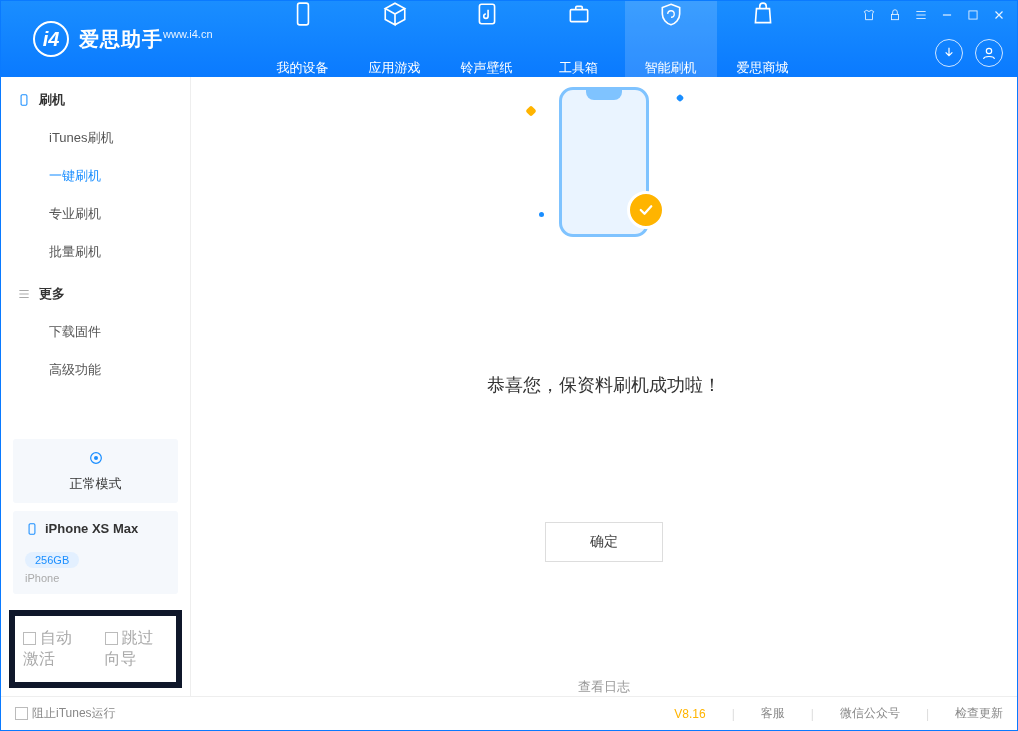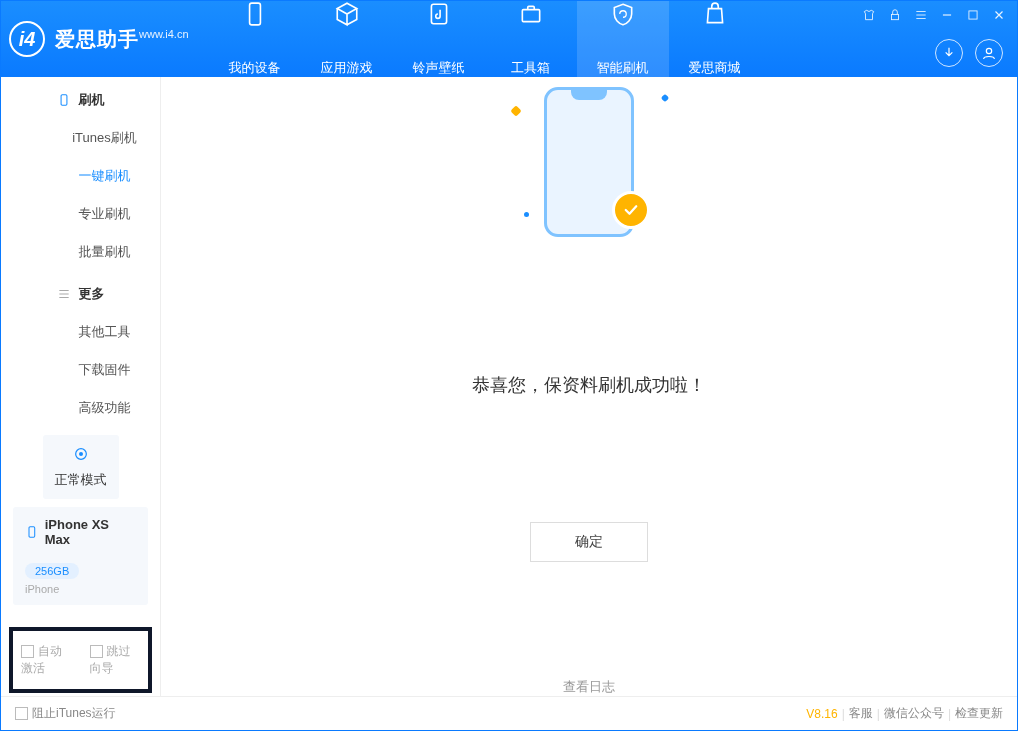--- a/index.html
+++ b/index.html
@@ -1,59 +1,59 @@
 <!DOCTYPE html>
 <html><head>
 <meta charset="utf-8">
 <style>
 * { margin: 0; padding: 0; box-sizing: border-box; font-family: "Microsoft YaHei", sans-serif; }
 body { background: #fff; }
 .app { width: 1018px; height: 731px; border: 1px solid #0a7aff; display: flex; flex-direction: column; }
 .titlebar { height: 76px; background: linear-gradient(to bottom, #1a8eff, #0a7aff); display: flex; align-items: center; color: #fff; position: relative; }
-.logo-wrap { display: flex; align-items: center; padding: 0 8px; }
+.logo-wrap { display: flex; align-items: center; padding: 0 32px; }
 .logo-circle { width: 36px; height: 36px; border: 2.5px solid #fff; border-radius: 50%; display: flex; align-items: center; justify-content: center; font-weight: bold; font-size: 20px; font-style: italic; margin-right: 10px; }
 .logo-text { display: flex; flex-direction: row; line-height: 1.1; }
 .logo-title { font-size: 20px; font-weight: bold; letter-spacing: 1px; }
 .logo-sub { font-size: 11px; opacity: 0.9; }
 .nav-tabs { display: flex; height: 100%; margin-left: 12px; }
 .nav-tab { width: 92px; display: flex; flex-direction: column; align-items: center; justify-content: space-between; cursor: pointer; color: #fff; font-size: 13px; gap: 4px; }
 .nav-tab.active { background: rgba(255,255,255,0.15); }
 .nav-tab svg { width: 26px; height: 26px; }
 .win-controls-top { position: absolute; top: 6px; right: 10px; display: flex; gap: 10px; }
 .win-controls-top span { width: 16px; height: 16px; cursor: pointer; opacity: 0.9; display:flex; align-items:center; justify-content:center; }
 .win-controls-bot { position: absolute; bottom: 10px; right: 14px; display: flex; gap: 12px; }
 .win-controls-bot span { width: 28px; height: 28px; border: 1.5px solid rgba(255,255,255,0.8); border-radius: 50%; display: flex; align-items: center; justify-content: center; cursor: pointer; }
 .body { flex: 1; display: flex; overflow: hidden; }
-.sidebar { width: 160px; border-right: 1px solid #eee; display: flex; flex-direction: column; font-size: 13px; color: #444; background:#fff;align-items:center; }
+.sidebar { width: 190px; border-right: 1px solid #eee; display: flex; flex-direction: column; font-size: 13px; color: #444; background:#fff; }
 .side-group-title { display: flex; align-items: center; gap: 8px; padding: 14px 16px 10px; font-weight: bold; color: #333; }
 .side-item { padding: 10px 0 10px 48px; cursor: pointer; color: #555; }
 .side-item.active { color: #1a8eff; }
 .side-spacer { flex: 1; }
 .side-card { margin: 8px 12px; background: #f5f8fc; border-radius: 3px; padding: 10px 12px; display: flex; align-items: center; gap: 8px; font-size: 13px; color:#333;flex-direction:column; }
 .side-card .icon-wrap { width:18px; height:18px; display:flex; align-items:center; justify-content:center; color:#1a8eff; }
 .device-card { margin: 0 12px 8px; background: #f5f8fc; border-radius: 3px; padding: 10px 12px; }
 .device-name { font-weight: bold; color: #333; font-size: 13px; display:flex; align-items:center; gap:6px;}
 .device-badge { display: inline-block; background: #e3f0ff; color: #1a8eff; font-size: 11px; padding: 2px 10px; border-radius: 10px; margin-top: 16px; }
 .device-type { color: #aaa; font-size: 11px; margin-top: 4px; }
-.checkbox-row { border: 4px solid #0f172a; margin: 14px 8px; padding: 12px 8px; display: flex; gap: 18px; font-size: 12px; color: #aaa; align-items:center;}
+.checkbox-row { border: 6px solid #0f172a; margin: 8px 8px; padding: 12px 8px; display: flex; gap: 18px; font-size: 16px; color: #aaa; align-items:center;}
 .cb { width: 13px; height: 13px; border: 1px solid #bbb; display: inline-block; vertical-align: middle; margin-right: 4px; }
 .main { flex: 1; display: flex; flex-direction: column; align-items: center; justify-content: space-between; background: #fff; position:relative; }
 .phone-illustration { width: 110px; height: 170px; position: relative; margin-bottom: 28px; }
 .phone-body { width: 90px; height: 150px; border: 3px solid #7fc3ff; border-radius: 14px; background: #eaf4ff; position: absolute; left: 10px; top: 10px; }
 .phone-notch { width: 36px; height: 10px; background: #7fc3ff; border-radius: 0 0 8px 8px; position: absolute; top: 0; left: 50%; transform: translateX(-50%); }
 .check-badge { width: 38px; height: 38px; background: #ffb400; border-radius: 50%; position: absolute; right: -6px; bottom: 18px; display: flex; align-items: center; justify-content: center; border: 3px solid #fff; }
 .sparkle { position:absolute; width:8px; height:8px; }
 .sparkle.s1{ left:-22px; top:30px; background:#ffb400; transform:rotate(45deg); border-radius:2px;}
 .sparkle.s2{ right:-24px; top:18px; background:#1a8eff; transform:rotate(45deg); border-radius:2px; width:6px; height:6px;}
 .sparkle.s3{ left:-10px; bottom:30px; background:#1a8eff; border-radius:50%; width:5px; height:5px;}
 .success-text { font-size: 18px; color: #333; margin-bottom: 26px; }
 .ok-btn { border: 1px solid #ddd; background: #fff; padding: 10px 44px; font-size: 14px; color: #444; cursor: pointer; margin-bottom: 18px; }
 .log-link { font-size: 13px; color: #999; cursor: pointer; }
 .statusbar { height: 34px; border-top: 1px solid #eee; display: flex; align-items: center; padding: 0 14px; font-size: 12px; color: #888; }
-.statusbar .right { margin-left: auto; display: flex; align-items: center; gap: 4px; }
+.statusbar .right { margin-left: auto; display: flex; align-items: center; gap: 26px; }
 .statusbar .divider { color: #ddd; }
 .statusbar a { color: #888; cursor: pointer; }
 .version { color: #ffb400; }
 </style>
 </head>
 <body>
 
 <div class="app">
 
   <div class="titlebar">
@@ -165,21 +165,20 @@
       <div class="side-item active">一键刷机</div>
       <div class="side-item">专业刷机</div>
       <div class="side-item">批量刷机</div>
 
       <div class="side-group-title">
         <svg width="14" height="14" viewBox="0 0 24 24">
             <path d="M4 6 H20 M4 12 H20 M4 18 H20" stroke="#aaa" stroke-width="1.8"></path>
           </svg>
         <span>更多</span>
       </div>
-      <div class="side-item">其他工具</div>
       <div class="side-item">下载固件</div>
       <div class="side-item">高级功能</div>
 
       <div class="side-spacer"></div>
 
       <div class="side-card">
         <span class="icon-wrap">
             <svg width="16" height="16" viewBox="0 0 24 24">
               <circle cx="12" cy="12" r="8" fill="none" stroke="#1a8eff" stroke-width="1.8"></circle>
               <circle cx="12" cy="12" r="3" fill="#1a8eff"></circle>

